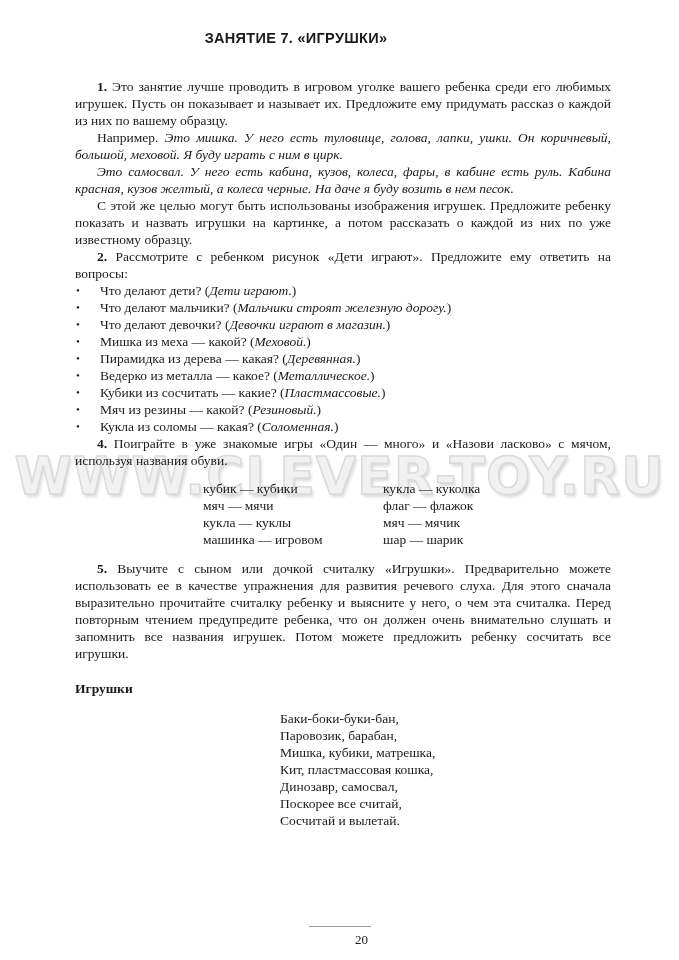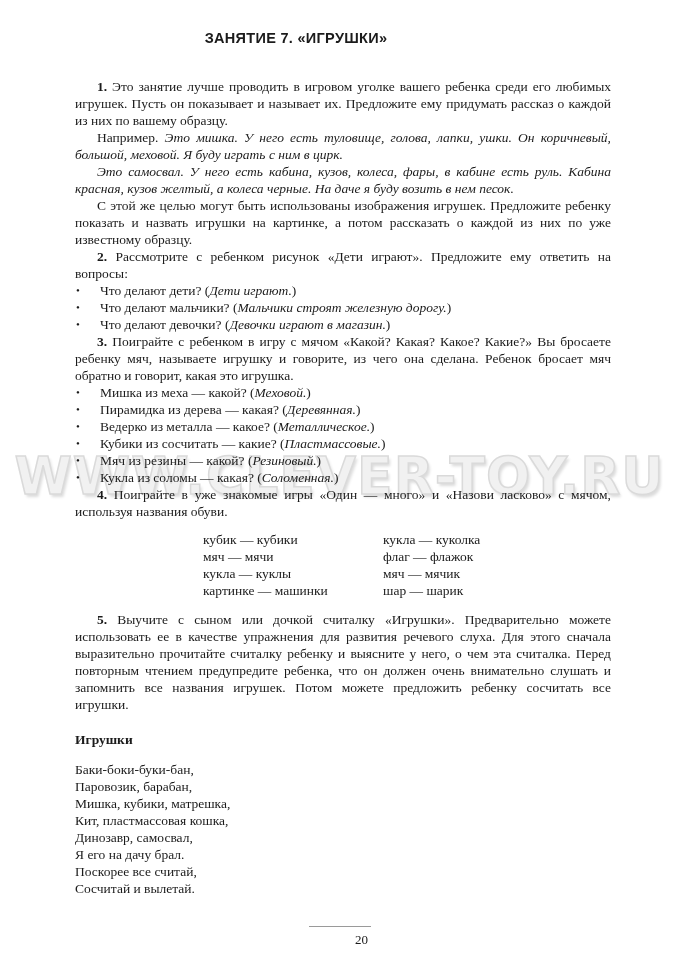--- a/index.html
+++ b/index.html
@@ -27,21 +27,21 @@
   .it { font-style:italic; }
   .bd { font-weight:bold; }
   .bullet-row { display:flex; }
   .bullet-marker { flex:none; width:24px; padding-left:1px; font-size:11px; }
   .bullet-text { flex:1; }
   .words { display:flex; margin:11px 0 12px 128px;gap:24px; }
   .words-col-left { width:156px; }
   .words-col-right { }
   .words div { white-space:nowrap; }
   .heading2 { text-align:left; font-weight:bold; margin:18px 0 13px 0; }
-  .poem { }
+  .poem { margin-left:205px; }
   .watermark {
     position:absolute; top:446px; left:-6px; width:691px;
     text-align:center; white-space:nowrap;
     font-family:"DejaVu Sans", sans-serif;
     font-weight:800; font-size:52px; letter-spacing:1px;
     color:#f1f1f1;
     -webkit-text-stroke:1.5px #dadada;
     text-shadow:2px 3px 3px rgba(0,0,0,0.14);
     z-index:1;
   }
@@ -73,21 +73,20 @@
       <div class="bullet-text"><span>Что делают дети? (</span><span class="it">Дети играют.</span><span>)</span></div>
     </div>
     <div class="bullet-row">
       <span class="bullet-marker">•</span>
       <div class="bullet-text"><span>Что делают мальчики? (</span><span class="it">Мальчики строят железную дорогу.</span><span>)</span></div>
     </div>
     <div class="bullet-row">
       <span class="bullet-marker">•</span>
       <div class="bullet-text"><span>Что делают девочки? (</span><span class="it">Девочки играют в магазин.</span><span>)</span></div>
     </div>
-    <p class="para"><span class="bd">3.</span><span> Поиграйте с ребенком в игру с мячом «Какой? Какая? Какое? Какие?» Вы бросаете ребенку мяч, называете игрушку и говорите, из чего она сделана. Ребенок бросает мяч обратно и говорит, какая это игрушка.</span></p>
     <div class="bullet-row">
       <span class="bullet-marker">•</span>
       <div class="bullet-text"><span>Мишка из меха — какой? (</span><span class="it">Меховой.</span><span>)</span></div>
     </div>
     <div class="bullet-row">
       <span class="bullet-marker">•</span>
       <div class="bullet-text"><span>Пирамидка из дерева — какая? (</span><span class="it">Деревянная.</span><span>)</span></div>
     </div>
     <div class="bullet-row">
       <span class="bullet-marker">•</span>
@@ -104,38 +103,37 @@
     <div class="bullet-row">
       <span class="bullet-marker">•</span>
       <div class="bullet-text"><span>Кукла из соломы — какая? (</span><span class="it">Соломенная.</span><span>)</span></div>
     </div>
     <p class="para"><span class="bd">4.</span><span> Поиграйте в уже знакомые игры «Один — много» и «Назови ласково» с мячом, используя названия обуви.</span></p>
     <div class="words">
       <div class="words-col-left">
         <div>кубик — кубики</div>
         <div>мяч — мячи</div>
         <div>кукла — куклы</div>
-        <div>картинке — машинки</div>
+        <div>машинка — игровом</div>
       </div>
       <div class="words-col-right">
         <div>кукла — куколка</div>
         <div>флаг — флажок</div>
         <div>мяч — мячик</div>
         <div>шар — шарик</div>
       </div>
     </div>
     <p class="para"><span class="bd">5.</span><span> Выучите с сыном или дочкой считалку «Игрушки». Предварительно можете использовать ее в качестве упражнения для развития речевого слуха. Для этого сначала выразительно прочитайте считалку ребенку и выясните у него, о чем эта считалка. Перед повторным чтением предупредите ребенка, что он должен очень внимательно слушать и запомнить все названия игрушек. Потом можете предложить ребенку сосчитать все игрушки.</span></p>
     <div class="heading2">Игрушки</div>
     <div class="poem">
       <div>Баки-боки-буки-бан,</div>
       <div>Паровозик, барабан,</div>
       <div>Мишка, кубики, матрешка,</div>
       <div>Кит, пластмассовая кошка,</div>
       <div>Динозавр, самосвал,</div>
-      <div>Я его на дачу брал.</div>
       <div>Поскорее все считай,</div>
       <div>Сосчитай и вылетай.</div>
     </div>
   </div>
 
 <div class="footer">
   <div class="footer-rule"></div>
   <div class="page-number">20</div>
 </div>
 

